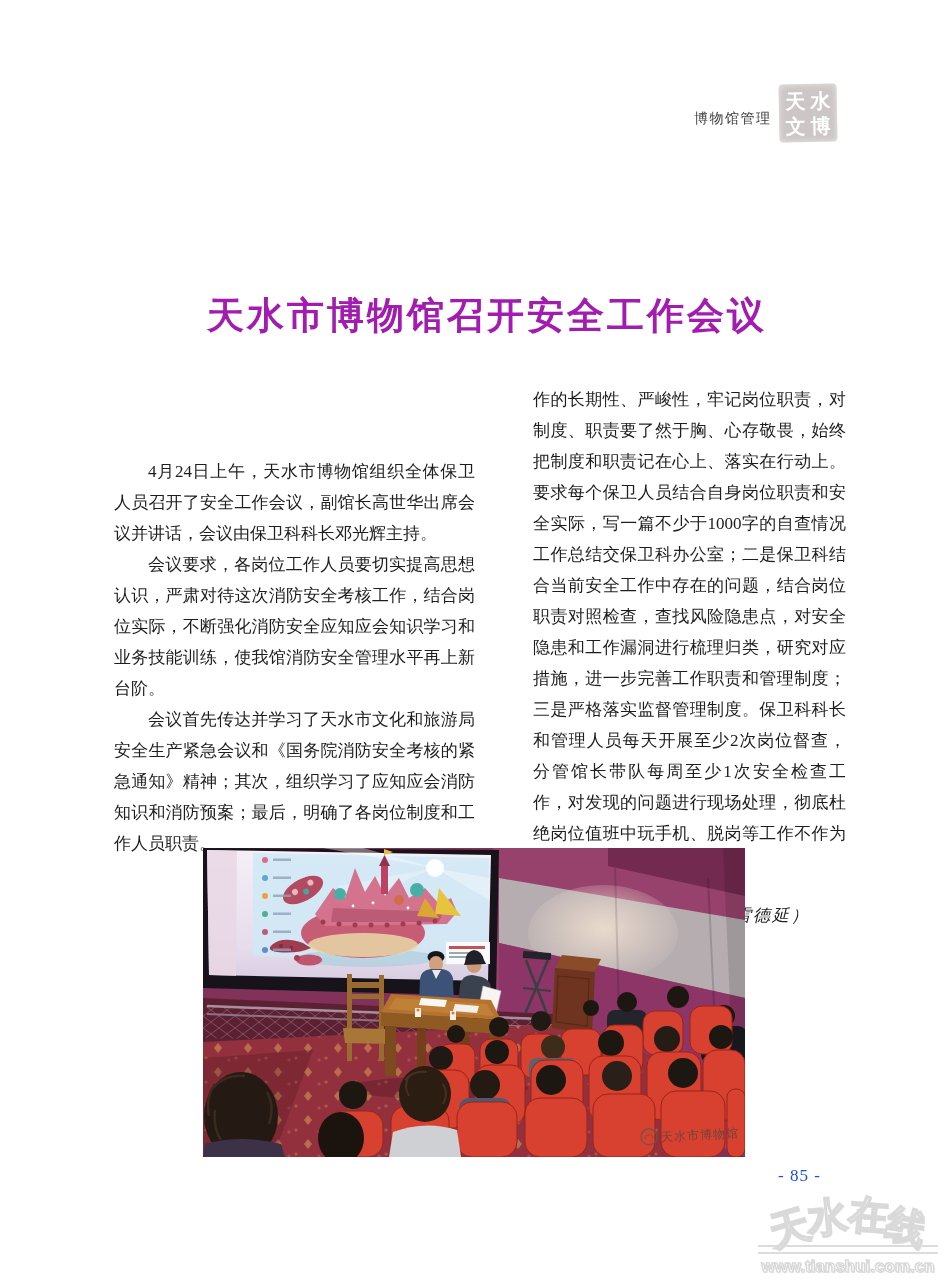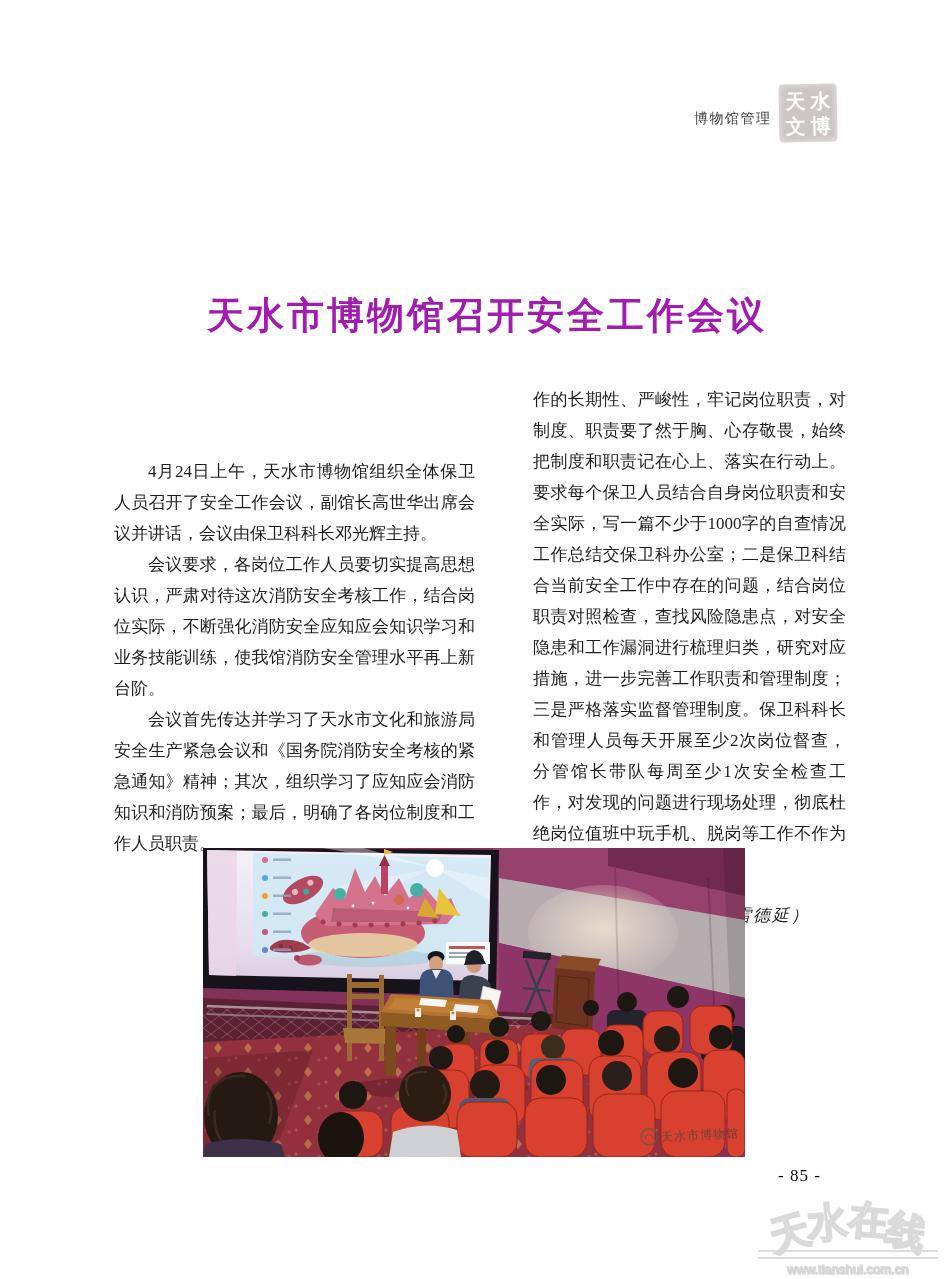--- a/index.html
+++ b/index.html
@@ -50,40 +50,40 @@
     font-style:italic; letter-spacing:2px; font-size:17px; color:#222;
   }
 
   
   .photo-wrap { position:absolute; top:848px; left:203px; width:542px; height:309px; }
   .photo-wrap svg { display:block; }
 
   
   .page-number {
     position:absolute; top:1166px; left:778px;
-    font-size:17px; letter-spacing:1px; color:#000000;
+    font-size:17px; letter-spacing:1px; color:#1d4ed8;
   }
 
   
   .site-watermark { position:absolute; right:0px; bottom:2px; width:204px; text-align:center; }
   .wm-chars { display:flex; justify-content:center; align-items:flex-end; height:62px; }
   .wm-chars span {
     font-family:"Liberation Sans", sans-serif; font-weight:bold; font-size:40px;
     color:#ffffff; -webkit-text-stroke:1.5px #d9d9d9;
     text-shadow:0 0 1px #dedede, 1px 1px 0 #e6e6e6, -1px -1px 0 #e6e6e6;
     line-height:1;
   }
   .wm-chars span:nth-child(1){ transform:rotate(-16deg) translateY(6px); }
   .wm-chars span:nth-child(2){ transform:rotate(-5deg) translateY(-5px); }
   .wm-chars span:nth-child(3){ transform:rotate(5deg) translateY(-7px); }
   .wm-chars span:nth-child(4){ transform:rotate(16deg) translateY(5px); }
   .wm-lines { height:5px; margin:3px 12px 3px 12px;
     border-top:2px solid #dcdcdc; border-bottom:2px solid #dcdcdc; }
   .wm-url {
-    font-family:"Liberation Sans", sans-serif; font-weight:normal; font-size:13px;
+    font-family:"Liberation Sans", sans-serif; font-weight:bold; font-size:17px;
     color:#ffffff; -webkit-text-stroke:1.2px #d6d6d6;
     text-shadow:0 0 1px #dcdcdc, 1px 1px 0 #e4e4e4, -1px -1px 0 #e4e4e4;
   }
 </style>
 </head>
 <body>
 
 <div class="page">
 
   <div class="header-label">博物馆管理</div>

